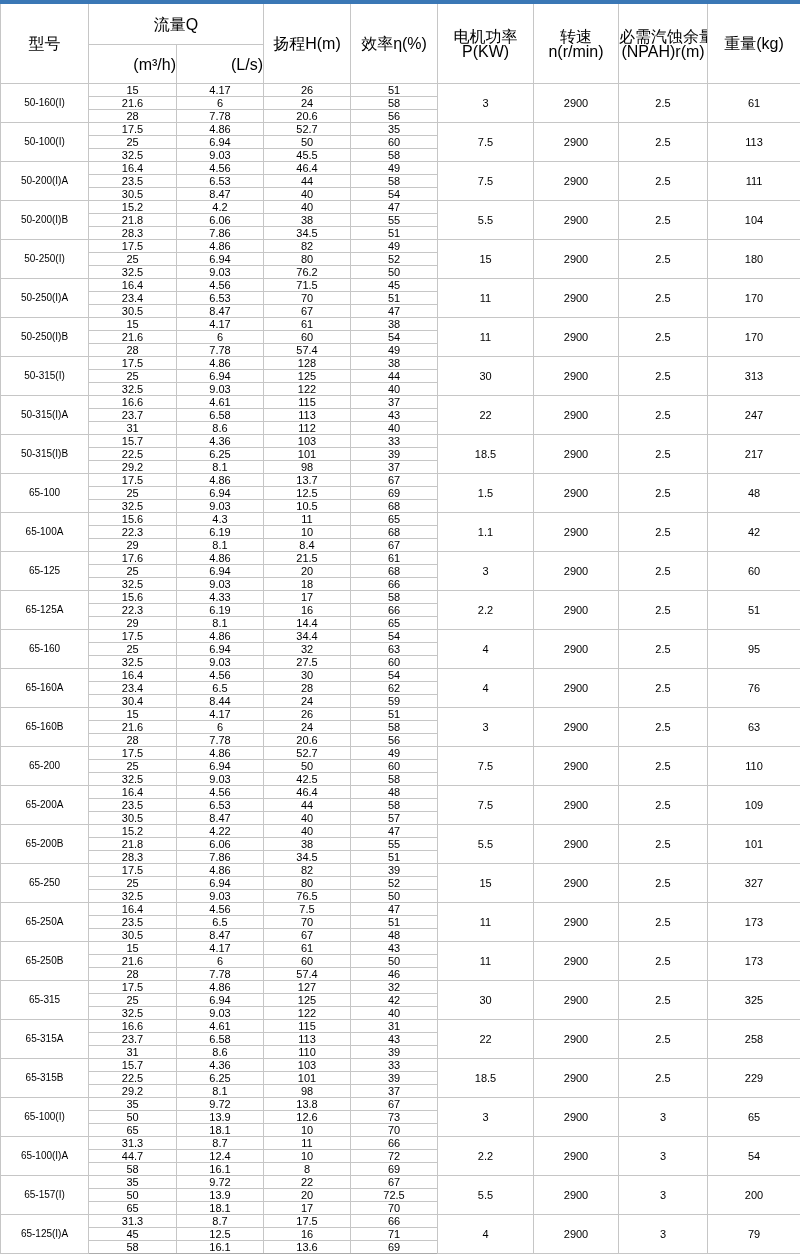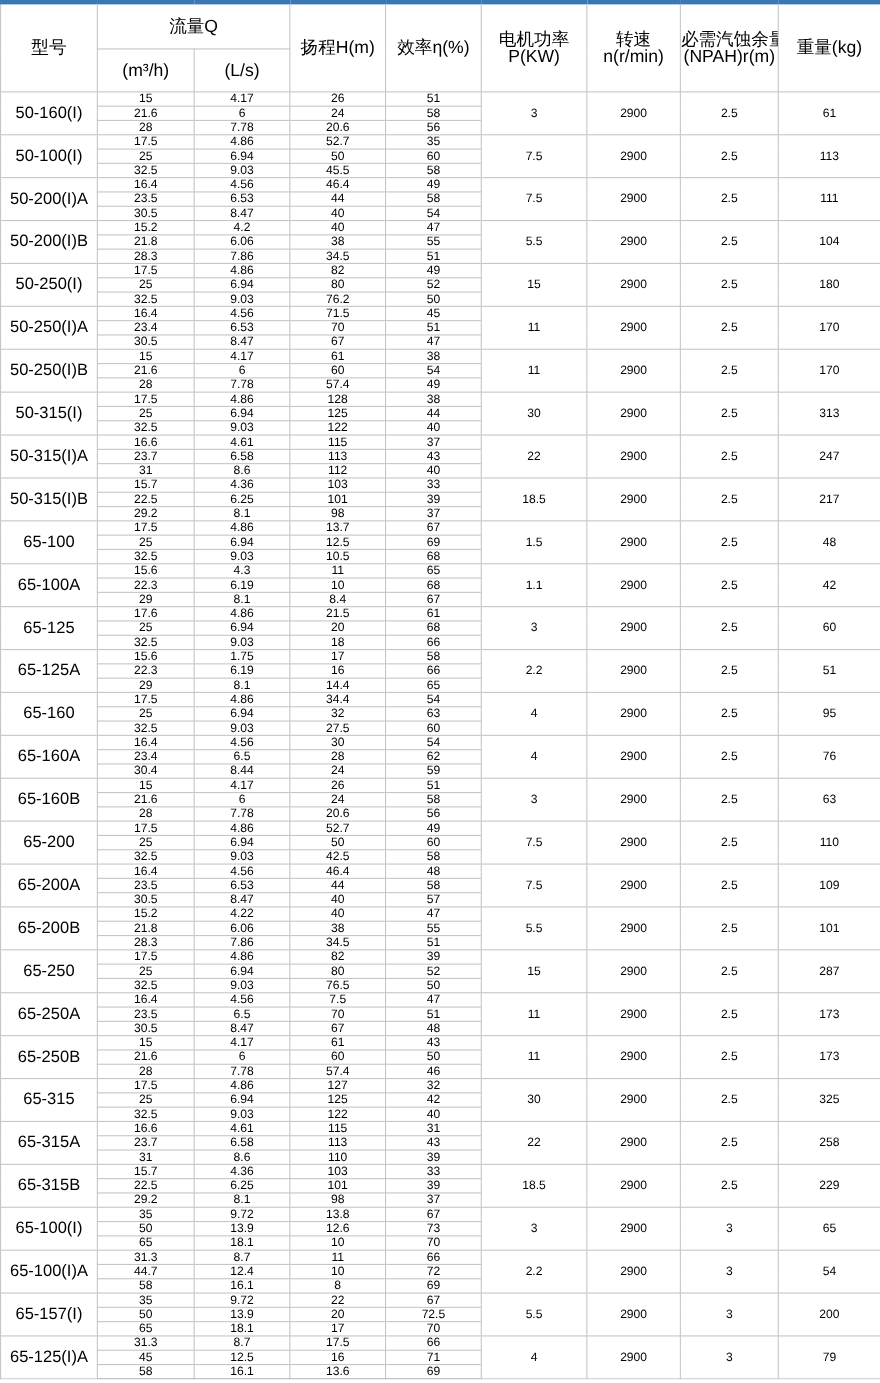--- a/index.html
+++ b/index.html
@@ -14,23 +14,23 @@
     text-align: center;
     vertical-align: middle;
     padding: 0;
     font-weight: normal;
     background: #ffffff;
     overflow: hidden;
     white-space: nowrap;
   }
   thead th { font-size: 16px; height: 40px; line-height: 15px; }
   thead tr.h1 th { border-top: 4px solid #3a77b5; }
-  thead tr.h2 th { height: 38px; }
+  thead tr.h2 th { height: 38px; text-align: right; }
   tbody td { font-size: 11px; height: 12px; line-height: 12px; }
-  tbody td.model { font-size: 15px; }
+  tbody td.model { font-size: 10px; }
   
   tbody tr.sub td { border-top: 1px solid #dcdcdc; }
   tbody tr.block-start td { border-top: 1px solid #ababab; }
   tbody tr:last-child td { border-bottom: 1px solid #ababab; }
 </style>
 </head>
 <body>
 
 <table class="spec">
   <colgroup>
@@ -365,21 +365,21 @@
       </tr>
       <tr class="sub">
         <td>32.5</td>
         <td>9.03</td>
         <td>18</td>
         <td>66</td>
       </tr>
       <tr class="block-start">
         <td rowspan="3" class="model">65-125A</td>
         <td>15.6</td>
-        <td>1.75</td>
+        <td>4.33</td>
         <td>17</td>
         <td>58</td>
         <td rowspan="3">2.2</td>
         <td rowspan="3">2900</td>
         <td rowspan="3">2.5</td>
         <td rowspan="3">51</td>
       </tr>
       <tr class="sub">
         <td>22.3</td>
         <td>6.19</td>
@@ -532,21 +532,21 @@
       </tr>
       <tr class="block-start">
         <td rowspan="3" class="model">65-250</td>
         <td>17.5</td>
         <td>4.86</td>
         <td>82</td>
         <td>39</td>
         <td rowspan="3">15</td>
         <td rowspan="3">2900</td>
         <td rowspan="3">2.5</td>
-        <td rowspan="3">287</td>
+        <td rowspan="3">327</td>
       </tr>
       <tr class="sub">
         <td>25</td>
         <td>6.94</td>
         <td>80</td>
         <td>52</td>
       </tr>
       <tr class="sub">
         <td>32.5</td>
         <td>9.03</td>

